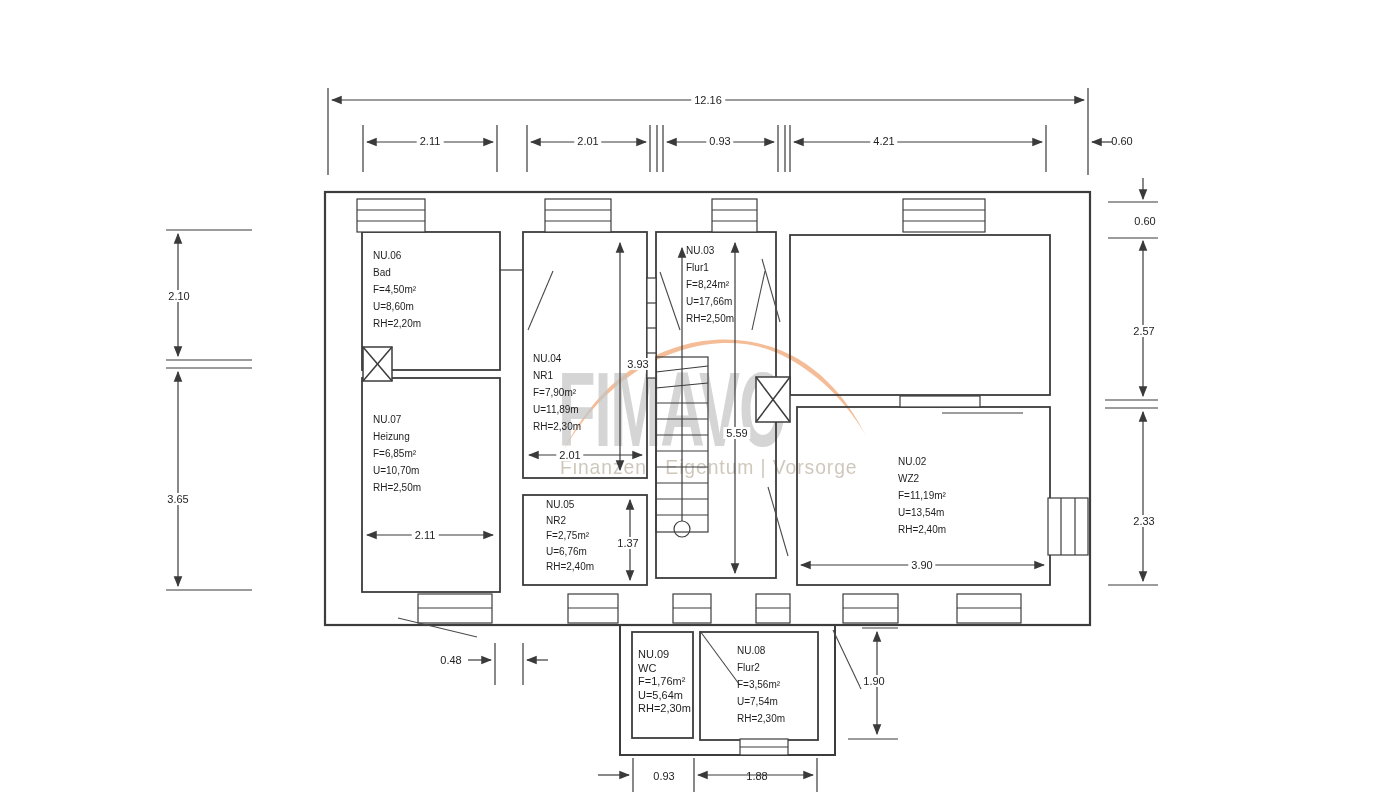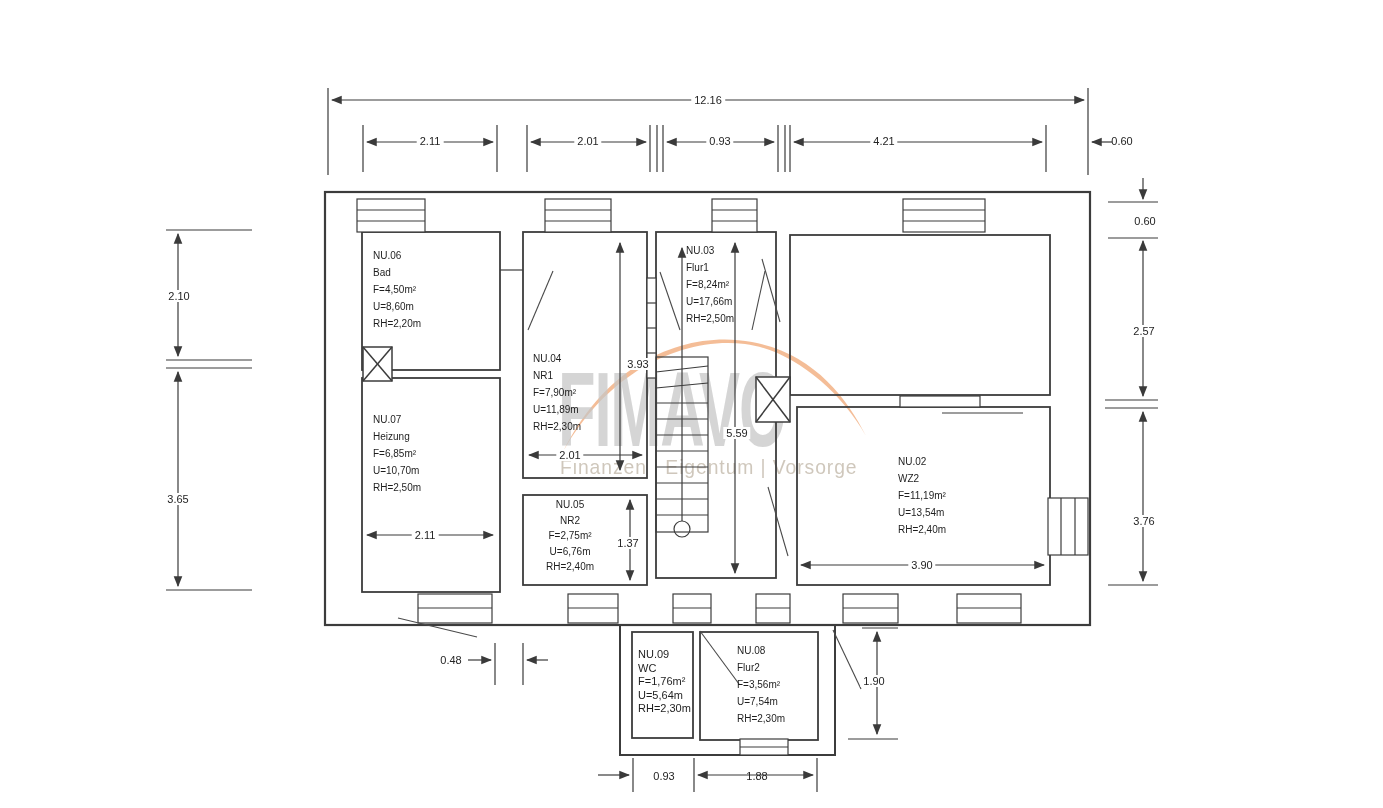--- a/index.html
+++ b/index.html
@@ -17,21 +17,21 @@
   #plan-svg{position:absolute;inset:0;z-index:2;}
   
   #labels{position:absolute;inset:0;z-index:3;}
   .dim{position:absolute;font-size:11px;color:#242424;background:#fff;padding:0 3px;
        transform:translate(-50%,-50%);white-space:nowrap;}
   .dim.nobg{background:transparent;}
   .room-label{position:absolute;font-size:10px;line-height:17px;color:#1e1e1e;
               white-space:nowrap;}
   .room-label span{display:block;}
   .room-label.small{font-size:11px;line-height:13.5px;}
-  .room-label.tight{line-height:15.5px;text-align:center;}
+  .room-label.tight{line-height:15.5px;}
 </style>
 </head>
 <body>
 
 <div id="canvas">
 
   <div id="watermark">
     <svg width="1383" height="808">
       <path d="M563,452 C608,360 688,330 752,342 C812,353 846,396 866,436 C840,390 792,350 745,344 C680,336 606,374 563,452 Z" fill="#f2b285" opacity="0.85"></path>
     </svg>
@@ -243,21 +243,21 @@
     <div class="dim" style="left:588px;top:141px;">2.01</div>
     <div class="dim" style="left:720px;top:141px;">0.93</div>
     <div class="dim" style="left:884px;top:141px;">4.21</div>
     <div class="dim nobg" style="left:1122px;top:141px;">0.60</div>
 
     <div class="dim" style="left:179px;top:296px;">2.10</div>
     <div class="dim" style="left:178px;top:487px;margin-top:12px;">3.65</div>
 
     <div class="dim nobg" style="left:1145px;top:221px;">0.60</div>
     <div class="dim" style="left:1144px;top:331px;">2.57</div>
-    <div class="dim" style="left:1144px;top:521px;">3.76</div>
+    <div class="dim" style="left:1144px;top:521px;">2.33</div>
 
     <div class="dim" style="left:622px;top:364px;margin-left:16px;">3.93</div>
     <div class="dim" style="left:737px;top:433px;">5.59</div>
     <div class="dim" style="left:570px;top:455px;">2.01</div>
     <div class="dim" style="left:425px;top:535px;">2.11</div>
     <div class="dim" style="left:628px;top:543px;">1.37</div>
     <div class="dim" style="left:922px;top:565px;">3.90</div>
     <div class="dim nobg" style="left:451px;top:660px;">0.48</div>
     <div class="dim" style="left:874px;top:681px;">1.90</div>
     <div class="dim nobg" style="left:664px;top:776px;">0.93</div>

